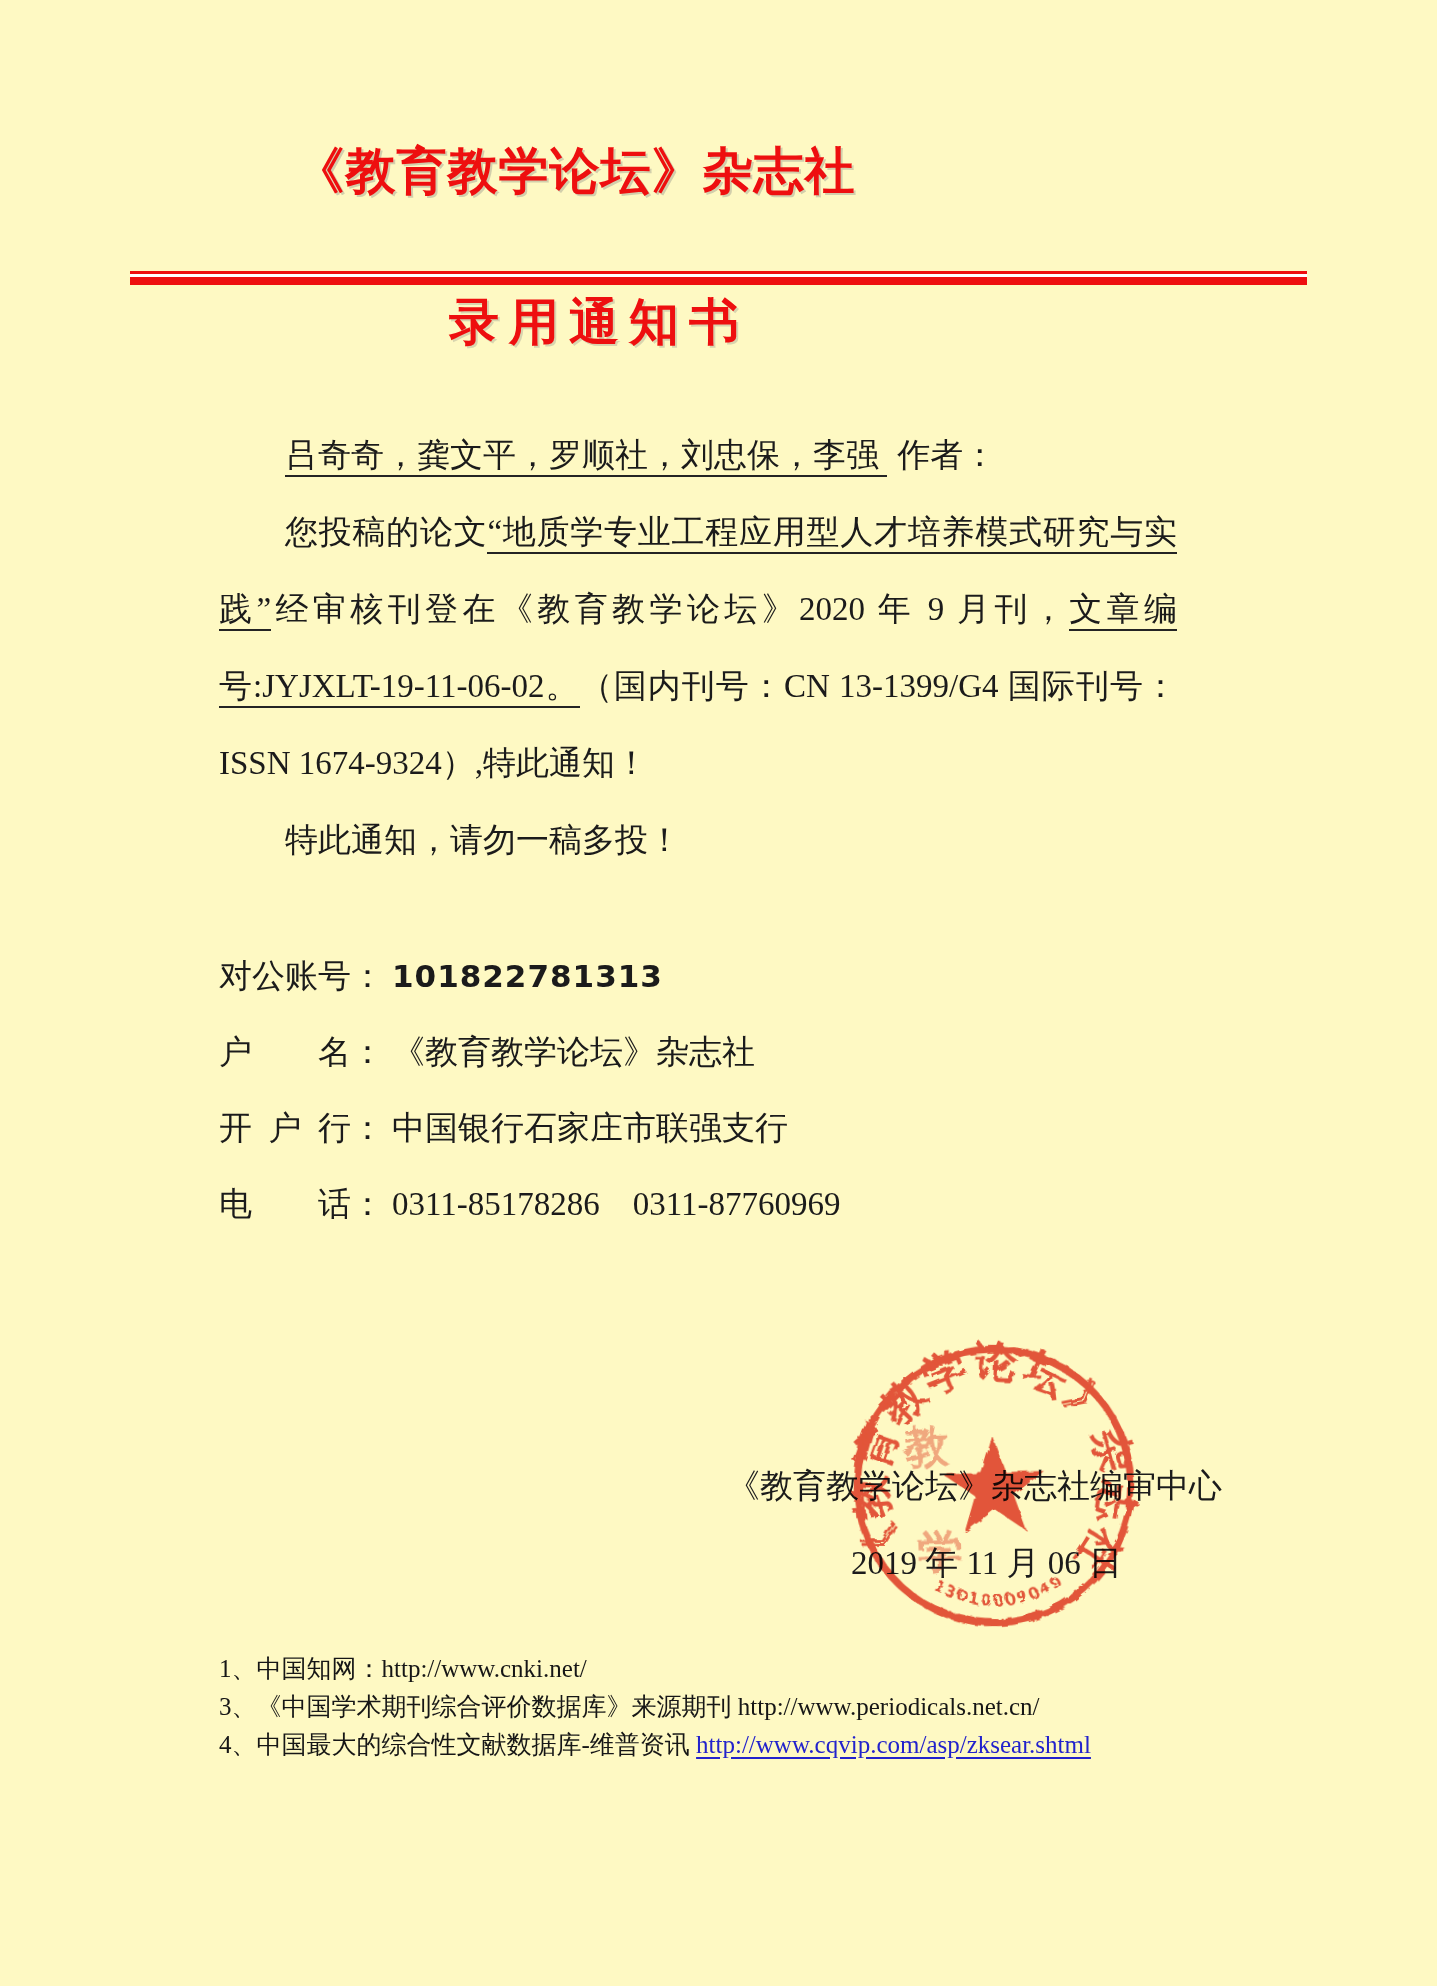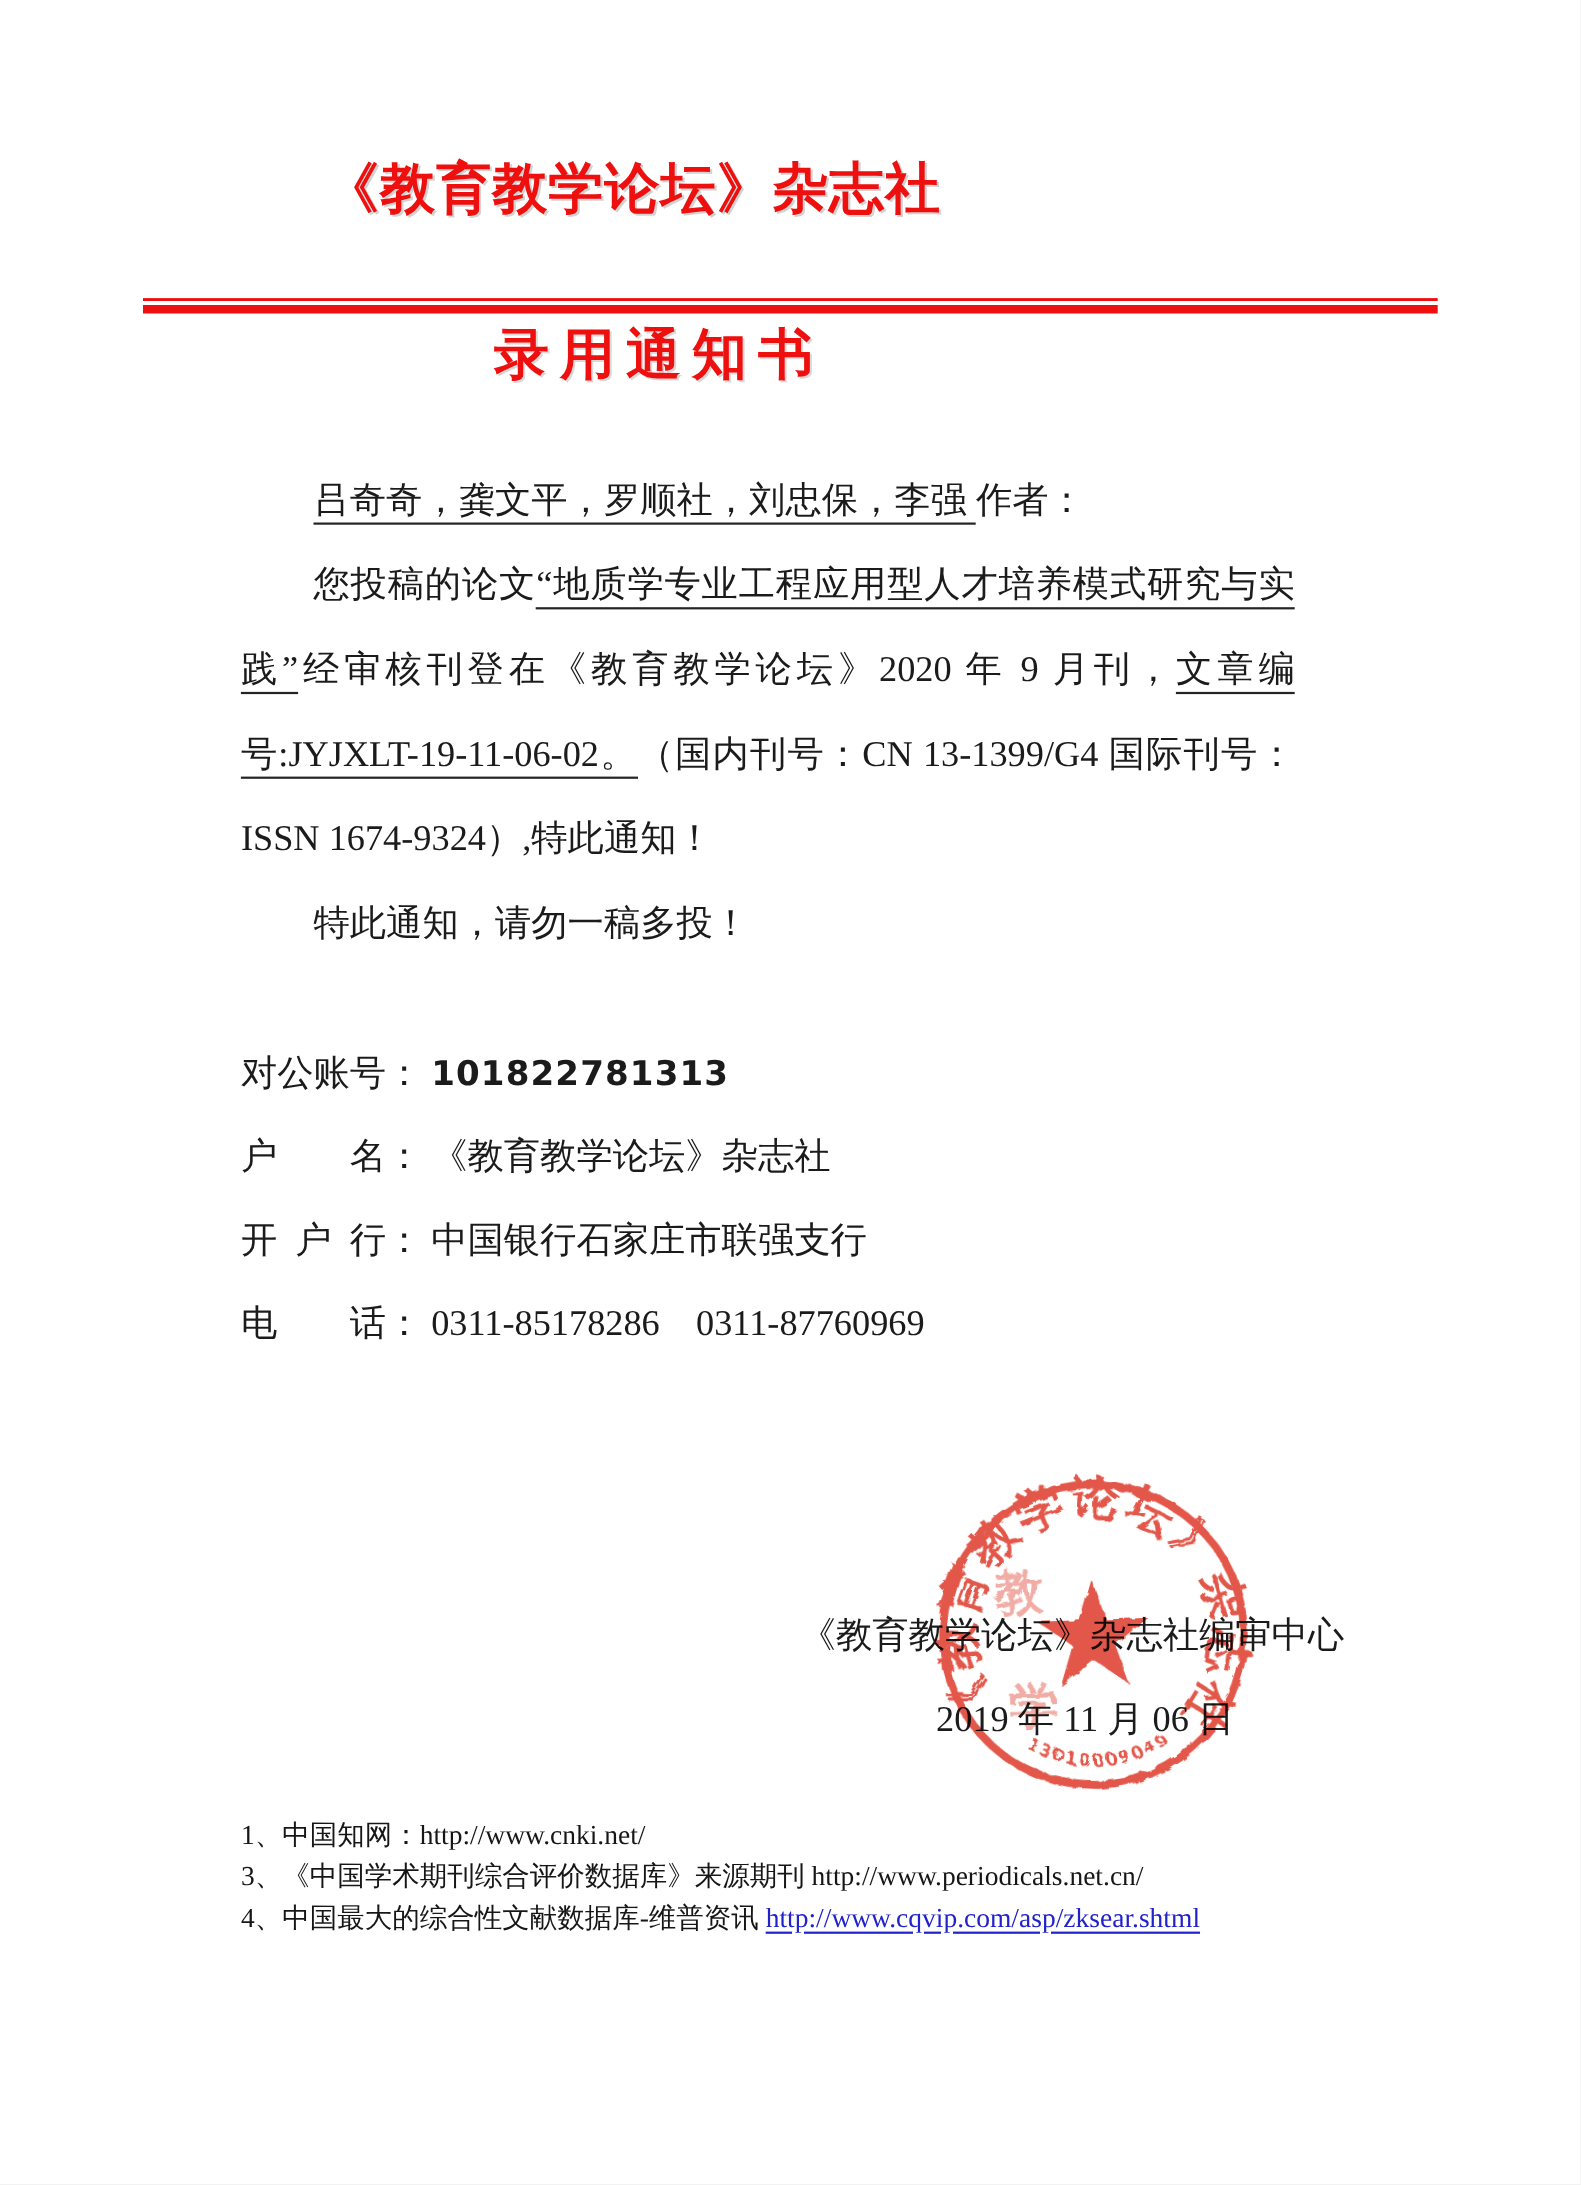--- a/index.html
+++ b/index.html
@@ -1,18 +1,18 @@
 <!DOCTYPE html>
 <html style="--accent-red: #ee0f0f; --stamp-red: #df4030; --link-blue: #2222cc;"><head>
 <meta charset="utf-8">
 <style>
   html,body { margin:0; padding:0; background:#e9e9e9; }
   #page {
     position:relative; width:1437px; height:1986px; margin:0 auto;
-    background:#ffffff; overflow:hidden;
+    background:#fef9c3; overflow:hidden;
     font-family:"Liberation Serif","DejaVu Serif",serif; color:#1b1b1b;
   }
 
   
   .title {
     position:absolute; left:0; top:138px; width:1150px; text-align:center;
     font-size:50px; font-weight:700; color:var(--accent-red,#ee0f0f);
     letter-spacing:1px; text-shadow:2px 2px 0 rgba(130,130,130,.35);
     white-space:nowrap;
   }
@@ -28,21 +28,21 @@
     white-space:nowrap;
   }
 
   
   .body-block { position:absolute; left:219px; top:417px; width:958px;
                 font-size:33px; line-height:77px; }
   .bline  { height:77px; }
   .indent { text-indent:66px; }
   .jl { text-align:justify; text-align-last:justify; }
   .u  { border-bottom:2px solid #242424; padding-bottom:2px; }
-  .sp-after { }
+  .sp-after { margin-left:10px; }
 
   
   .account { position:absolute; left:219px; top:938px; font-size:33px; line-height:76px; }
   .arow { height:76px; white-space:nowrap; }
   .lbl  { display:inline-block; width:132px; text-align:justify; text-align-last:justify; vertical-align:baseline; }
   .val  { margin-left:8px; }
   .acct-num { font-family:"DejaVu Sans","Liberation Sans",sans-serif;
               font-weight:600; font-size:31px; letter-spacing:1px; }
 
   

